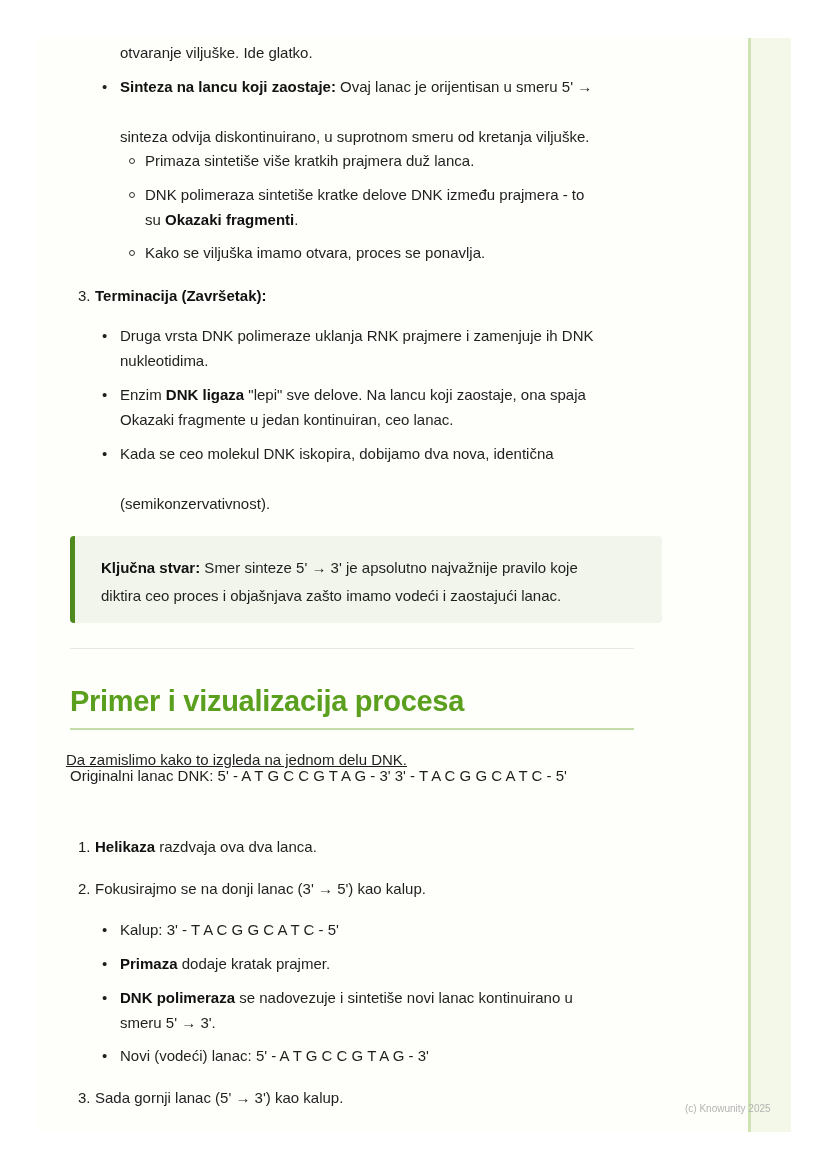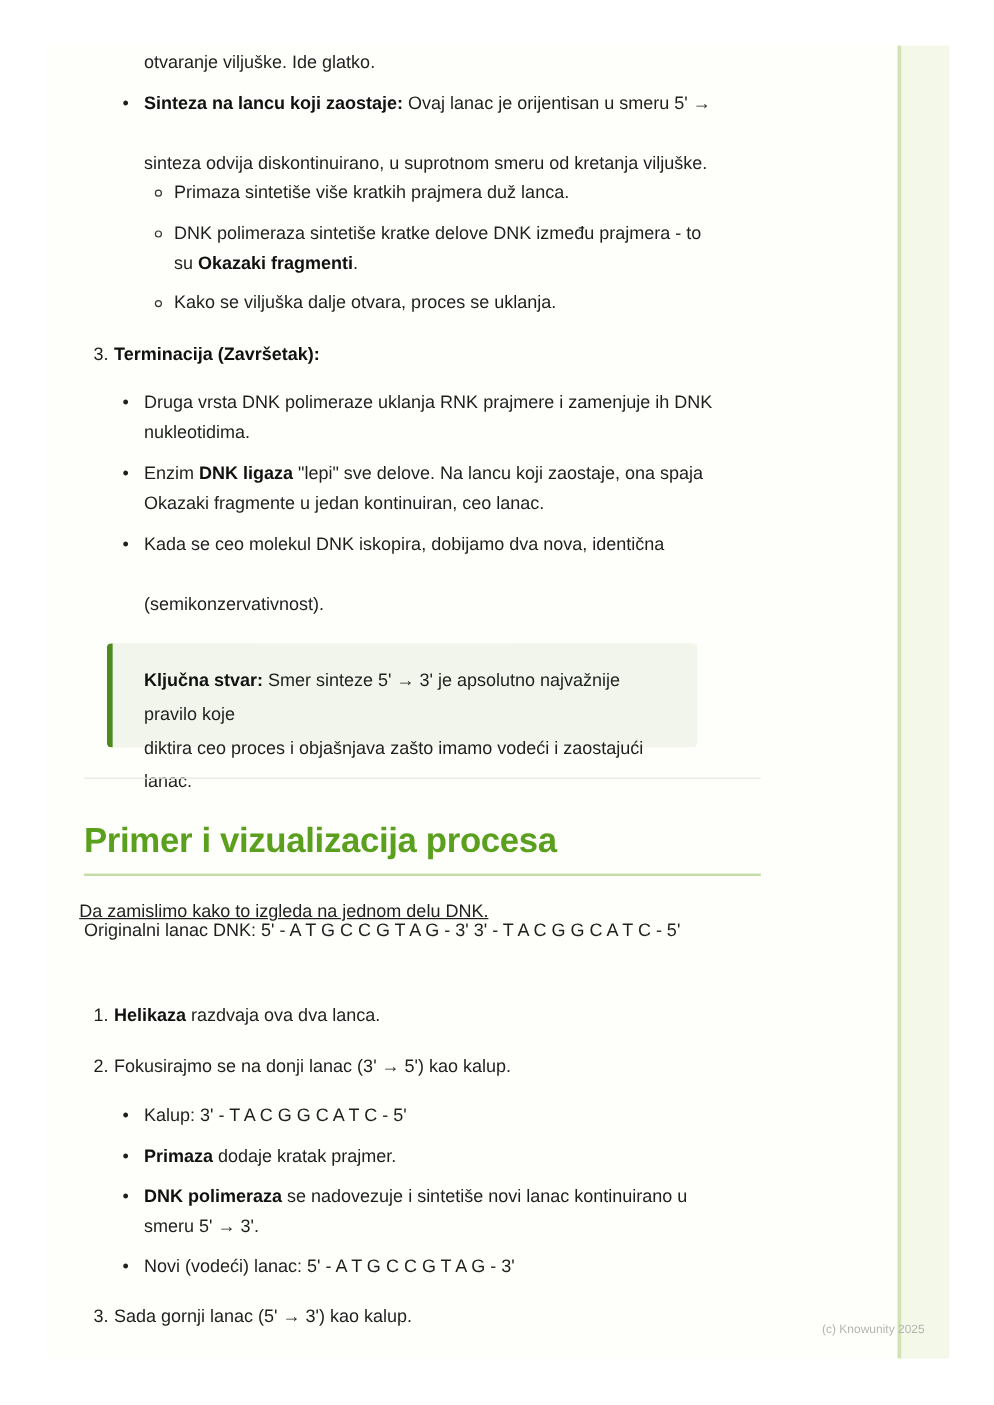--- a/index.html
+++ b/index.html
@@ -27,24 +27,24 @@
   .l1 { position: relative; padding-left: 50px; }
   .l1 .dot { position: absolute; left: 32px; top: 0; }
   .l2 { position: relative; padding-left: 75px; }
   .l2 .circ {
     position: absolute; left: 59px; top: 10px;
     width: 4px; height: 4px; border: 1.3px solid #333; border-radius: 50%;
   }
   .num { position: relative; padding-left: 25px; }
   .num .n { position: absolute; left: 8px; }
   .callout {
-    position: absolute; left: 70px; top: 536px; width: 492px; height: 87px;
+    position: absolute; left: 70px; top: 536px; width: 592px; height: 87px;
     background: #f2f5ec; border-left: 5px solid #4e8a1e;
     border-radius: 4px; box-sizing: border-box;
-    padding: 18px 20px 0 26px; font-size: 15px; line-height: 28px; margin-left: 19px;
+    padding: 18px 20px 0 26px; font-size: 15px; line-height: 28px;
   }
   .hr { position: absolute; left: 70px; top: 648px; width: 564px; height: 1px; background: #e6e8e2; }
   .h2 {
     position: absolute; left: 70px; top: 682px; width: 564px;
     font-size: 29px; font-weight: bold; color: #5aa01e;
     line-height: 38px; letter-spacing: -0.3px;
   }
   .h2-line { position: absolute; left: 70px; top: 728px; width: 564px; height: 2px; background: #c3dca8; }
   .abs { position: absolute; font-size: 15px; line-height: 25px; }
   .footer {
@@ -69,21 +69,21 @@
   </div>
 </div>
 
 <div class="abs" style="left:70px;top:148px;width:600px;">
   <span class="l2" style="display:block;"><span class="circ"></span><span>Primaza sintetiše više kratkih prajmera duž lanca.</span></span>
 </div>
 <div class="abs" style="left:70px;top:182px;width:600px;">
   <span class="l2" style="display:block;"><span class="circ"></span><span>DNK polimeraza sintetiše kratke delove DNK između prajmera - to</span><br><span>su </span><b>Okazaki fragmenti</b><span>.</span></span>
 </div>
 <div class="abs" style="left:70px;top:240px;width:600px;">
-  <span class="l2" style="display:block;"><span class="circ"></span><span>Kako se viljuška dalje otvara, proces se uklanja.</span></span>
+  <span class="l2" style="display:block;"><span class="circ"></span><span>Kako se viljuška imamo otvara, proces se ponavlja.</span></span>
 </div>
 
 <div class="abs" style="left:70px;top:283px;">
   <span class="num" style="display:block;"><span class="n">3.</span><b>Terminacija (Završetak):</b></span>
 </div>
 
 <div class="abs" style="left:70px;top:323px;width:600px;">
   <div class="l1"><span class="dot">•</span><span>Druga vrsta DNK polimeraze uklanja RNK prajmere i zamenjuje ih DNK</span><br><span>nukleotidima.</span></div>
 </div>
 <div class="abs" style="left:70px;top:382px;width:600px;">

